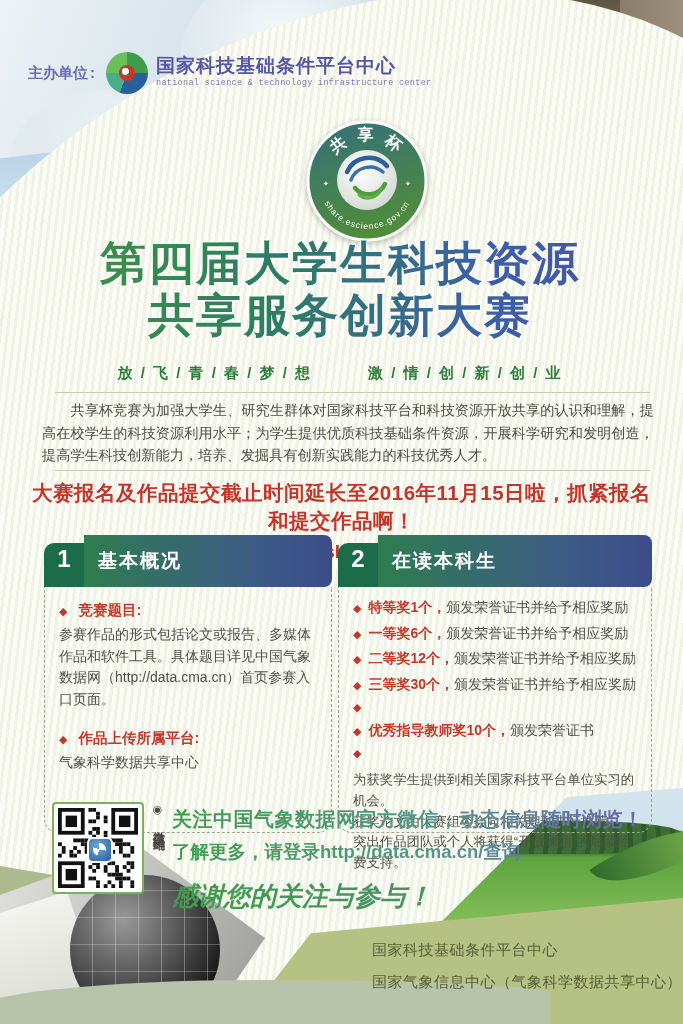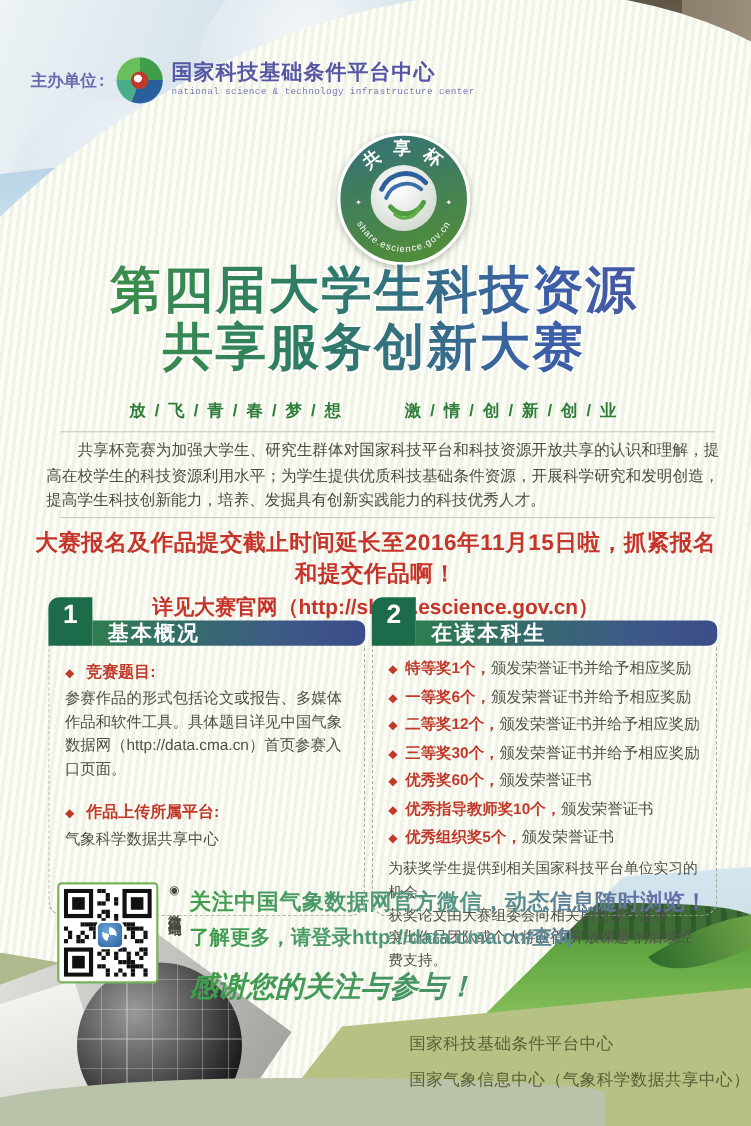--- a/index.html
+++ b/index.html
@@ -104,21 +104,21 @@
   
   .notice{left:25px;top:479px;width:633px;z-index:7;text-align:center;color:#c5342a;font-weight:bold;}
   .notice-l1{font-size:20.5px;letter-spacing:.5px;}
   .notice-l2{font-size:19px;margin-top:4px;}
 
   
   .panel{z-index:7;}
   .panel-head{display:flex;align-items:flex-end;height:44px;}
   .panel-num{width:40px;height:44px;background:#1c6b4b;color:#fff;font-size:24px;font-weight:bold;
     border-radius:10px 0 0 0;display:flex;align-items:flex-start;justify-content:center;padding-top:2px;box-sizing:border-box;}
-  .panel-bar{flex:1;height:23px;border-radius:0 8px 8px 0;display:flex;align-items:center;
+  .panel-bar{flex:1;height:52px;border-radius:0 8px 8px 0;display:flex;align-items:center;
     background:linear-gradient(90deg,#2e7d50 0%,#3d5a86 70%,#3c4c8a 100%);text-align:center;}
   .panel-bar .t{color:#fff;font-size:19px;font-weight:bold;letter-spacing:2px;margin-left:14px;}
   .panel-body{border:1.6px dashed #a0a396;border-top:none;border-radius:0 0 14px 14px;
     padding:14px 12px 8px 14px;box-sizing:border-box;height:246px;}
   .sec{margin-bottom:13px;}
   .sec-label{font-size:14.5px;font-weight:bold;color:#c0392b;margin-bottom:4px;}
   .sec-text{font-size:14px;line-height:1.55;color:#50504a;}
   .award{display:flex;align-items:baseline;margin-bottom:7.5px;font-size:14px;}
   .dia{color:#c0392b;font-size:11px;margin-right:7px;flex:none;}
   .award .nm{color:#c0392b;font-weight:bold;}
@@ -292,29 +292,27 @@
       <div class="award">
           <span class="dia">◆</span>
           <span><span class="nm">二等奖12个，</span><span class="ds">颁发荣誉证书并给予相应奖励</span></span>
         </div>
       <div class="award">
           <span class="dia">◆</span>
           <span><span class="nm">三等奖30个，</span><span class="ds">颁发荣誉证书并给予相应奖励</span></span>
         </div>
       <div class="award">
           <span class="dia">◆</span>
-          <span><span class="nm">优秀奖60个，</span><span class="ds">颁发荣誉证书</span></span>
         </div>
       <div class="award">
           <span class="dia">◆</span>
           <span><span class="nm">优秀指导教师奖10个，</span><span class="ds">颁发荣誉证书</span></span>
         </div>
       <div class="award">
           <span class="dia">◆</span>
-          <span><span class="nm">优秀组织奖5个，</span><span class="ds">颁发荣誉证书</span></span>
         </div>
       <div class="notes">
         <div>为获奖学生提供到相关国家科技平台单位实习的机会。</div>
         <div>获奖论文由大赛组委会向相关期刊进行推荐。</div>
         <div>突出作品团队或个人将获得“开放课题”的后续经费支持。</div>
       </div>
     </div>
   </div>
 
   <div class="qr-wrap">

